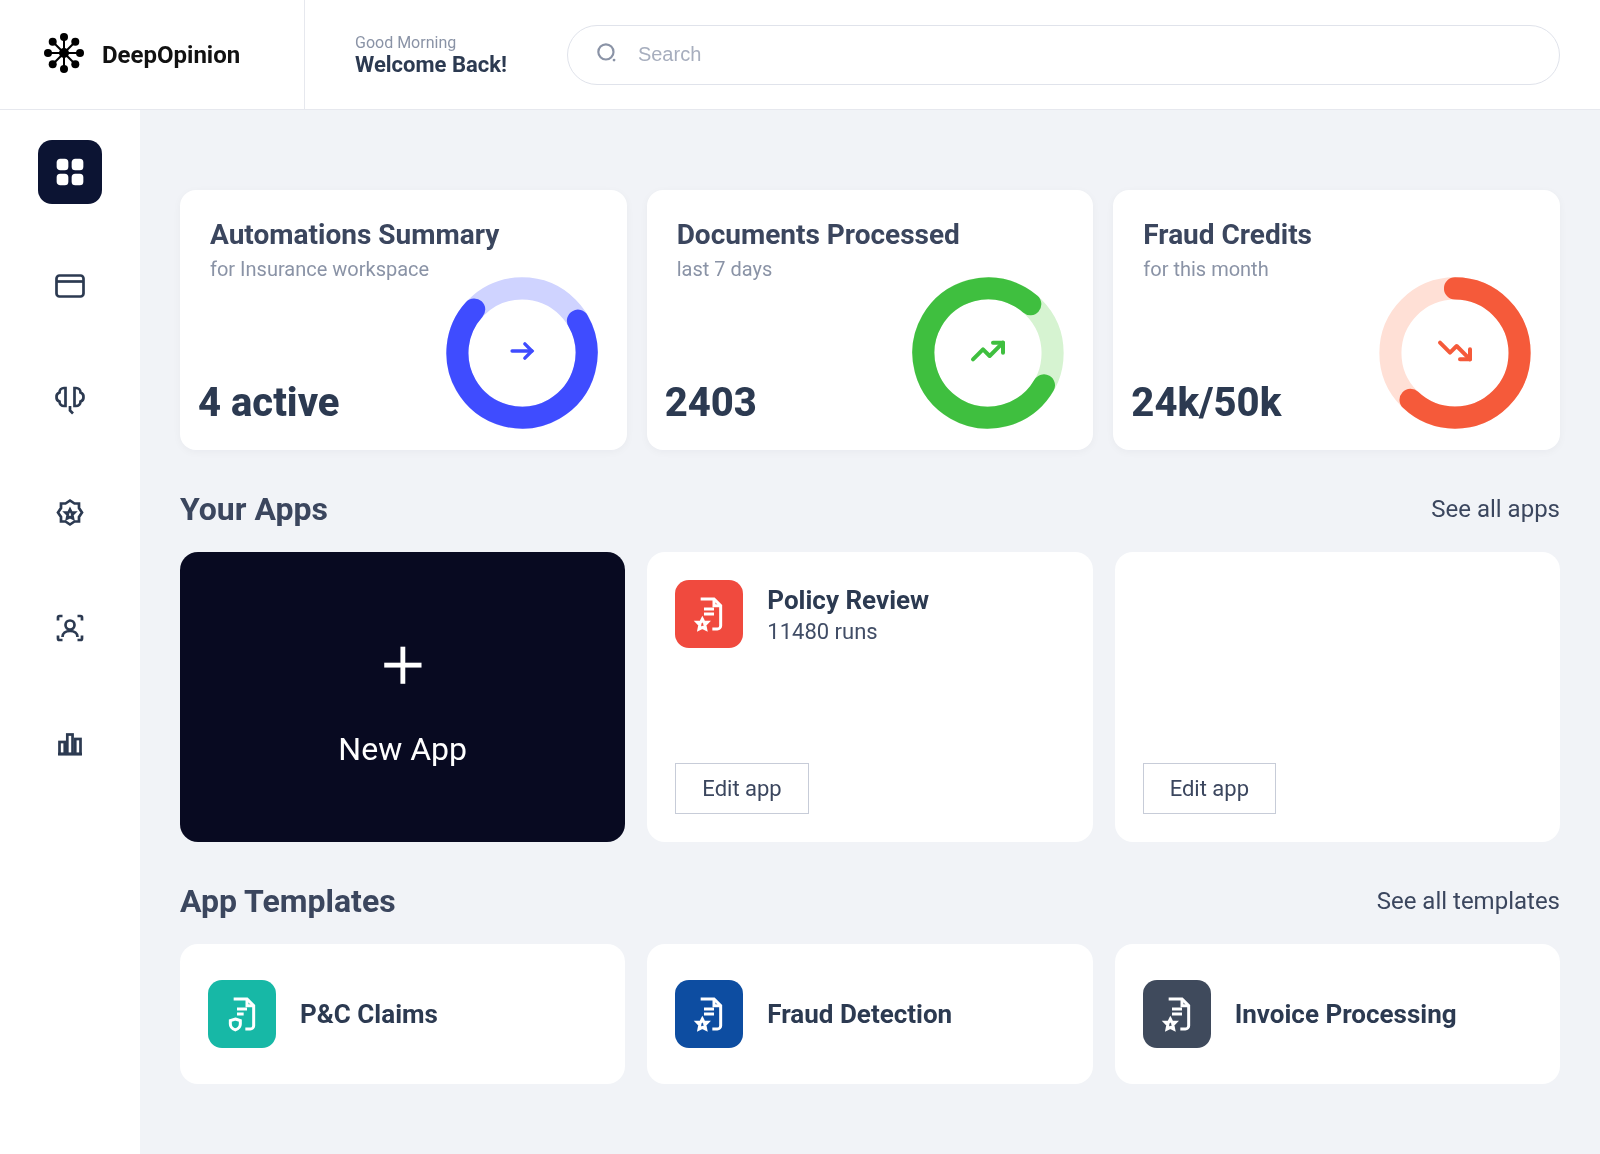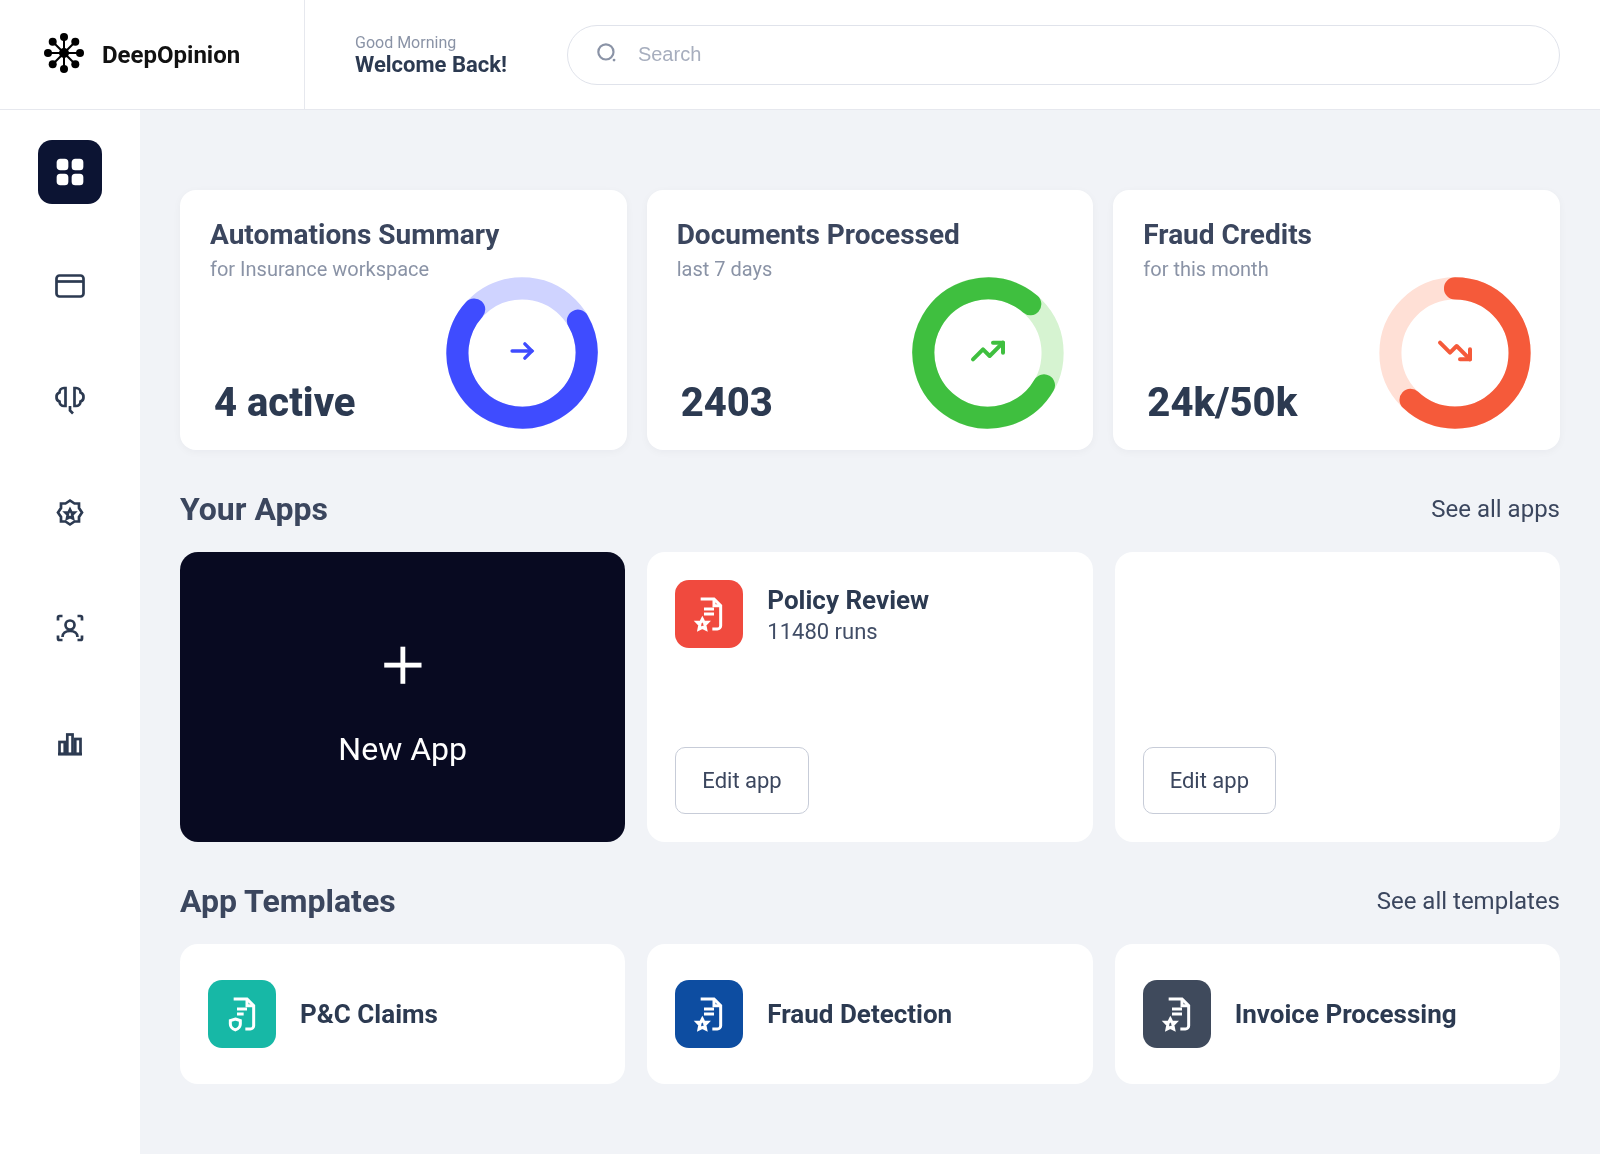--- a/index.html
+++ b/index.html
@@ -21,40 +21,40 @@
 .nav-item { width: 64px; height: 64px; display: flex; align-items: center; justify-content: center; border-radius: 14px; cursor: pointer; }
 .nav-item.active { background: #0c1433; }
 .nav-item svg { width: 36px; height: 36px; stroke: #2c3a51; fill: none; stroke-width: 1.8; }
 .nav-item.active svg { stroke: #fff; fill: #fff; }
 
 .content { flex: 1; padding: 40px 40px 40px 40px; }
 .cards-row { display: grid; grid-template-columns: repeat(3, 1fr); gap: 20px; }
 .card { background: #fff; border-radius: 16px; padding: 28px 30px; box-shadow: 0 2px 8px rgba(20,30,60,0.04); position: relative; min-height: 260px; margin-top: 40px; }
 .card-title { font-weight: 700; font-size: 28px; color: #3b465e; margin-bottom: 6px; }
 .card-sub { color: #8a93a6; font-size: 20px; }
-.card-value { font-weight: 800; font-size: 40px; color: #2c3a51; position: absolute; bottom: 24px; left: 34px; }
+.card-value { font-weight: 800; font-size: 40px; color: #2c3a51; position: absolute; bottom: 24px; left: 18px; }
 .ring-wrap { position: absolute; right: 20px; bottom: 12px; width: 170px; height: 170px; }
 .ring-wrap svg { width: 100%; height: 100%; }
 .ring-icon { position: absolute; top: 50%; left: 50%; transform: translate(-50%, -50%); }
 
 .section-head { display: flex; justify-content: space-between; align-items: center; margin-top: 40px; margin-bottom: 24px; }
 .section-title { font-weight: 700; font-size: 32px; color: #3b465e; }
 .section-link { font-size: 24px; color: #3b465e; cursor: pointer; }
 
 .apps-row { display: grid; grid-template-columns: repeat(3, 1fr); gap: 22px; }
 .new-app { background: #080a21; border-radius: 18px; color: #fff; display: flex; flex-direction: column; align-items: center; justify-content: center; min-height: 290px; cursor: pointer; }
 .new-app .plus { font-size: 72px; font-weight: 300; line-height: 1; }
 .new-app .label { font-size: 32px; margin-top: 32px; }
 .app-card { background: #fff; border-radius: 18px; padding: 28px; min-height: 290px; display: flex; flex-direction: column; }
 .app-card-head { display: flex; gap: 24px; align-items: center; }
 .app-icon { width: 68px; height: 68px; border-radius: 14px; display: flex; align-items: center; justify-content: center; flex-shrink: 0; }
 .app-icon svg { width: 40px; height: 40px; }
 .app-name { font-weight: 700; font-size: 26px; color: #2c3a51; }
 .app-runs { color: #414d66; font-size: 22px; margin-top: 4px; }
-.edit-btn { margin-top: auto; border: 1.5px solid #c7ccd8; border-radius: 10px; background: none; padding: 20px 26px; font-size: 22px; color: #3b465e; cursor: pointer; width: fit-content; font-family: inherit; }
+.edit-btn { margin-top: auto; border: 1.5px solid #c7ccd8; border-radius: 0; background: none; padding: 12px 26px; font-size: 22px; color: #3b465e; cursor: pointer; width: fit-content; font-family: inherit; }
 
 .templates-row { display: grid; grid-template-columns: repeat(3, 1fr); gap: 22px; }
 .template-card { background: #fff; border-radius: 18px; padding: 28px; min-height: 140px; display: flex; gap: 24px; align-items: center; }
 </style>
 </head>
 <body>
 
 <div class="topbar">
   <div class="logo-area">
     <span class="logo-mark">

